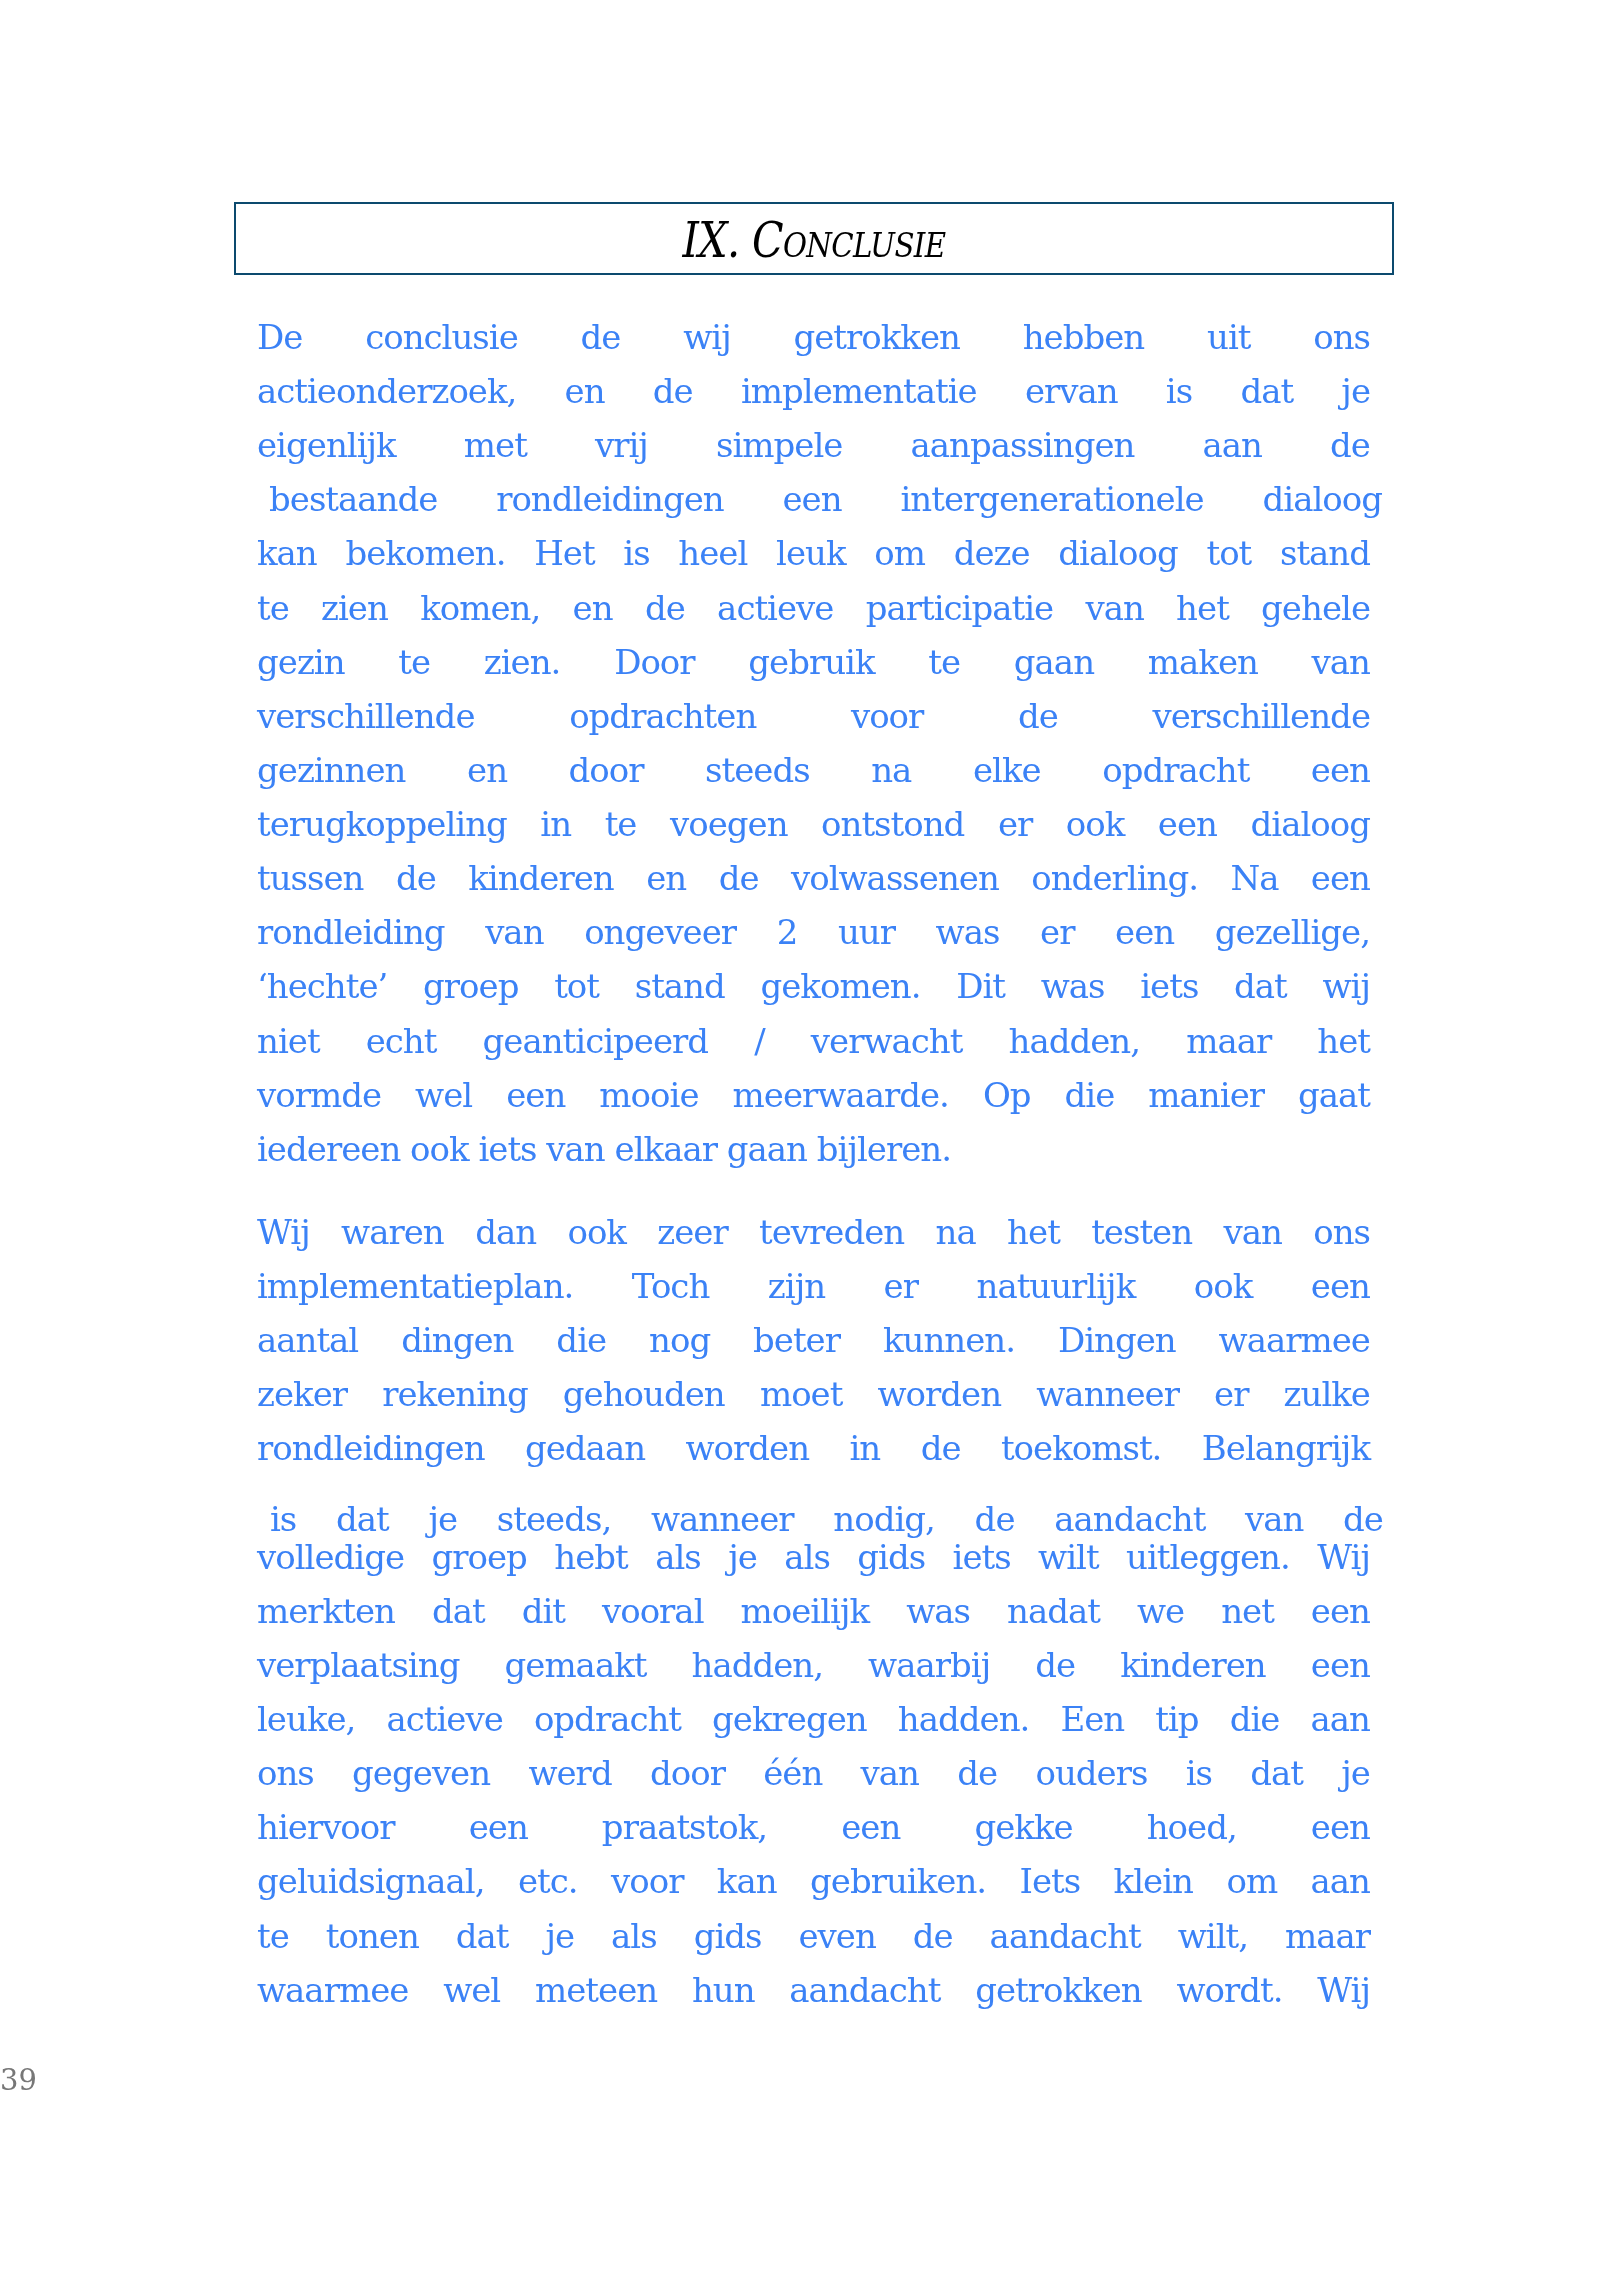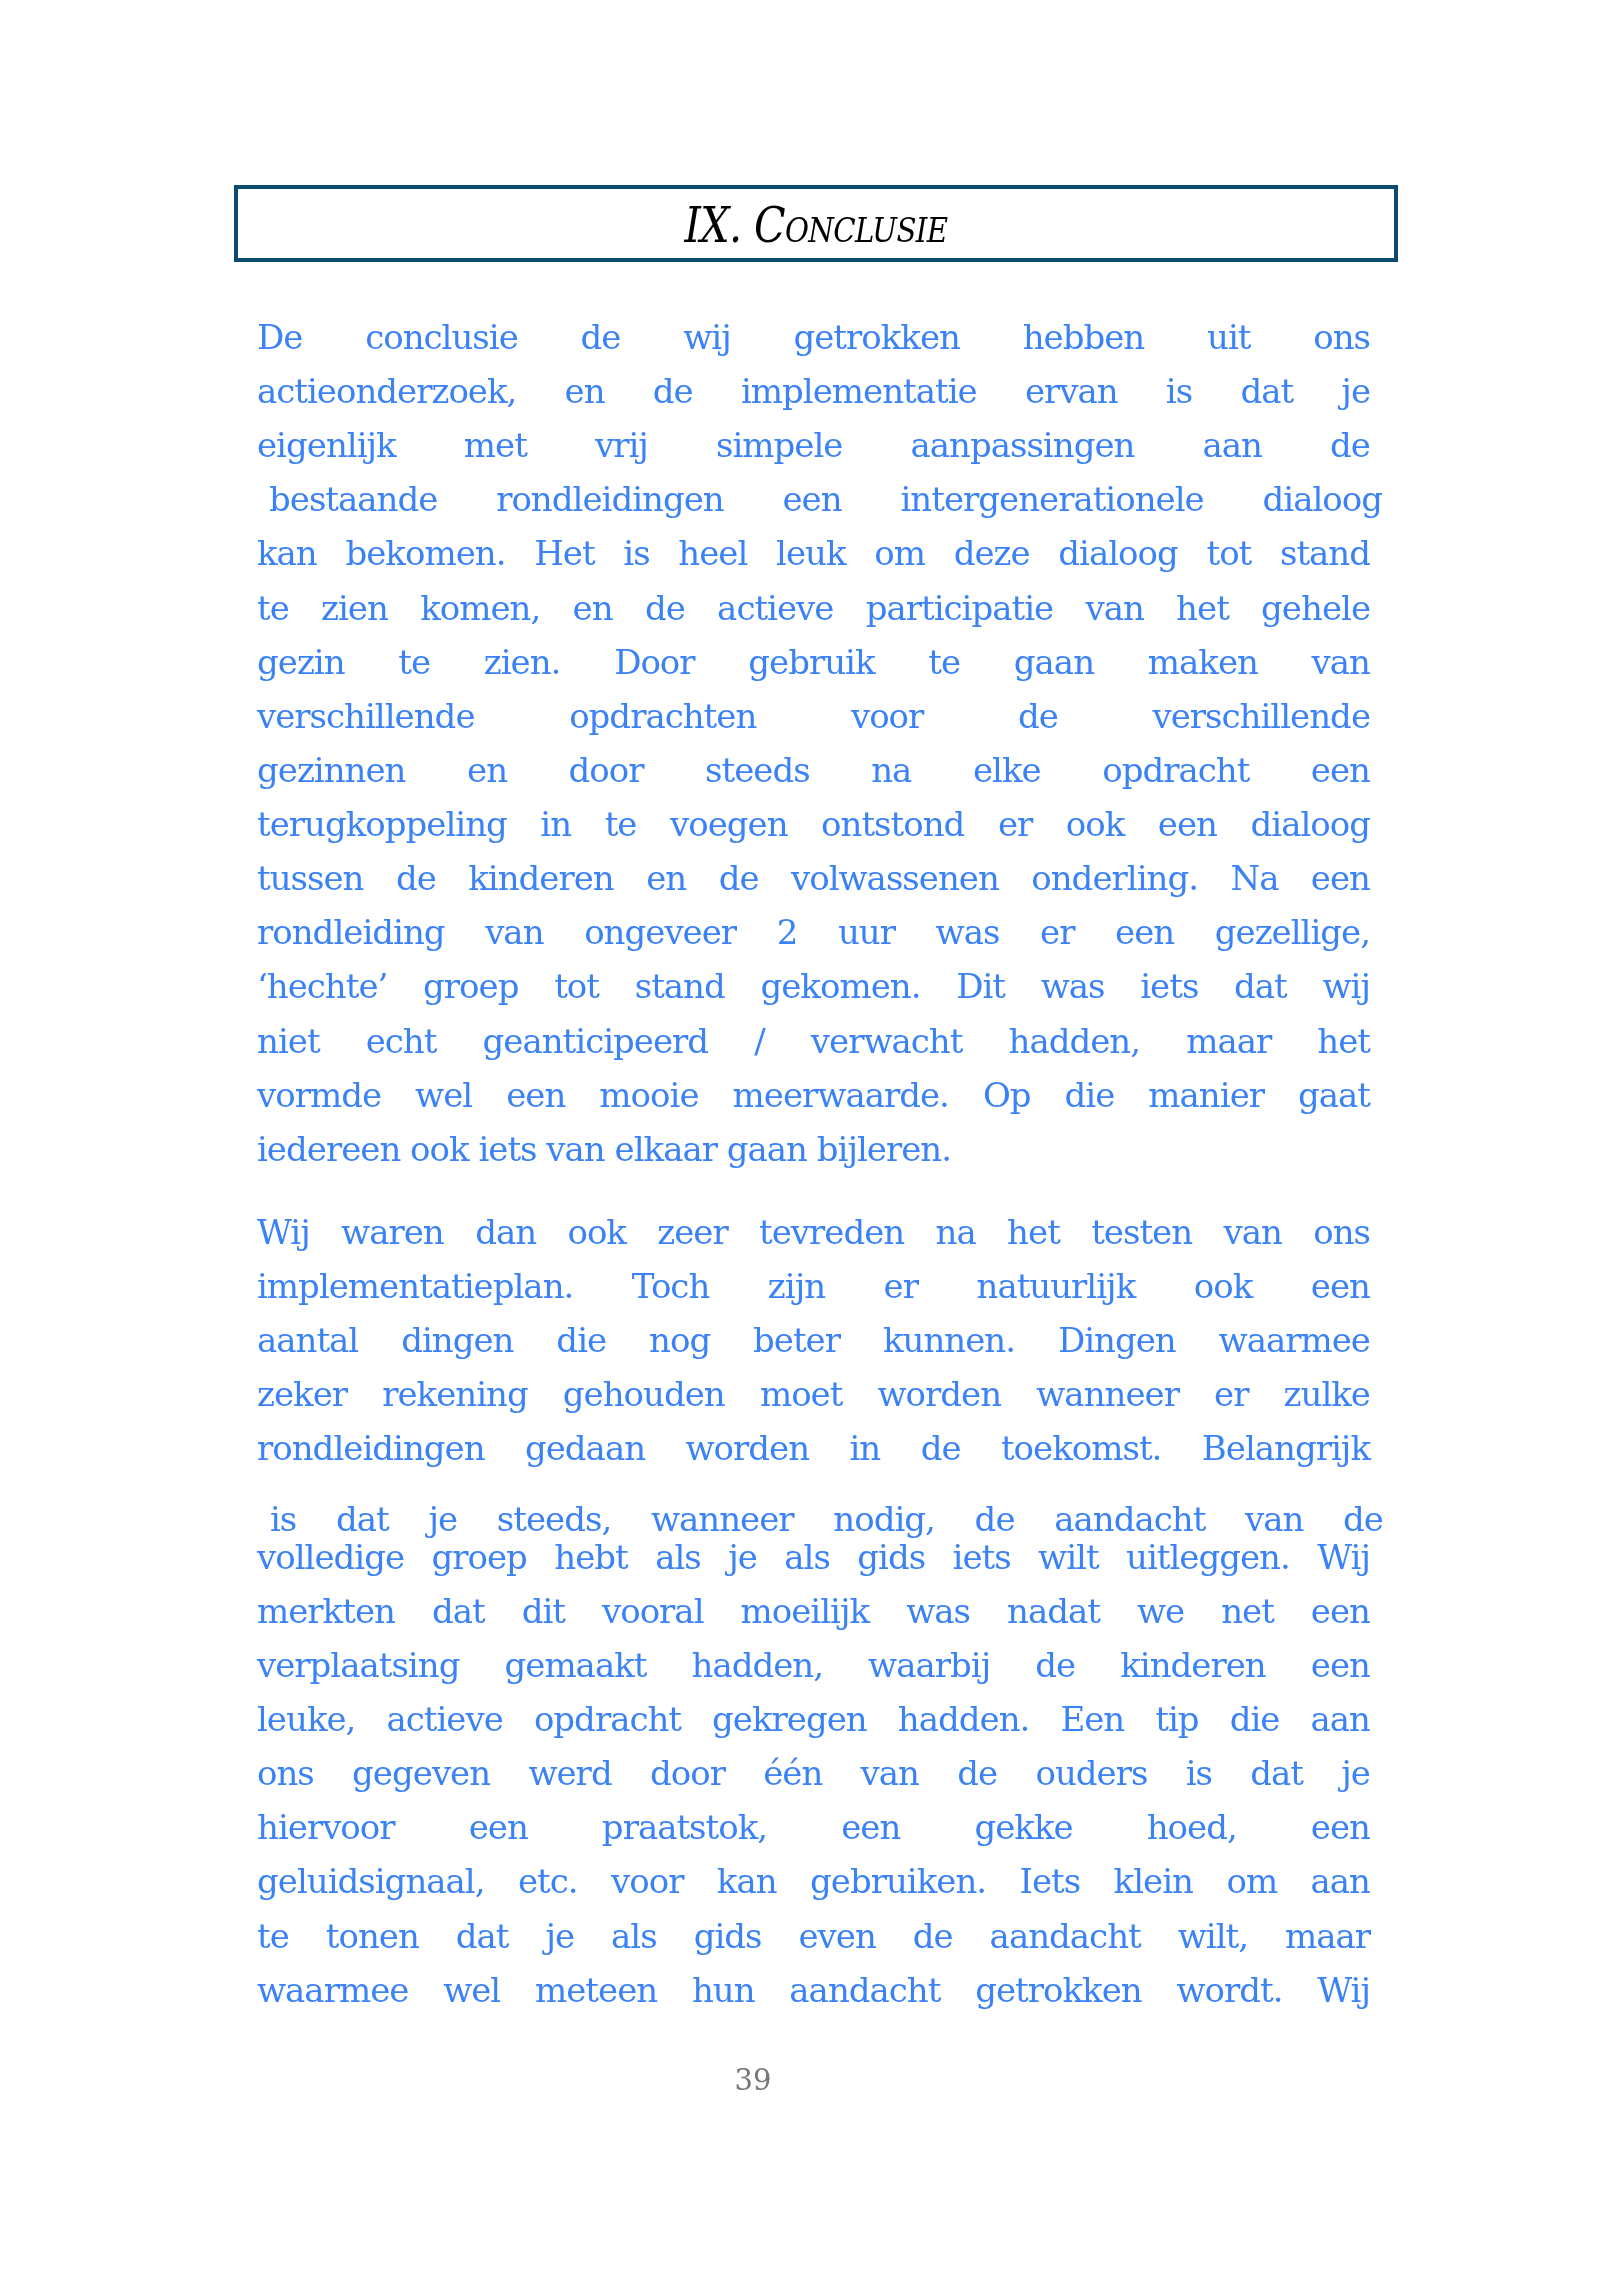--- a/index.html
+++ b/index.html
@@ -18,24 +18,24 @@
   .page {
     position: absolute;
     left: 0; top: 0;
     width: 1622px;
     height: 2295px;
     background: #ffffff;
   }
   .chapter-box {
     position: absolute;
     left: 234px;
-    top: 185px;
+    top: 202px;
     width: 1156px;
     height: 69px;
-    border: 4px solid #0c4a6e;
+    border: 2px solid #0c4a6e;
     box-sizing: content-box;
   }
   .chapter-title {
     position: absolute;
     left: 0;
     right: 0;
     top: 6.5px;
     text-align: center;
     font-family: "DejaVu Serif", "Liberation Serif", serif;
     font-style: italic;
@@ -81,21 +81,20 @@
   .line.last .inner {
     text-align: left;
     text-align-last: left;
     white-space: nowrap;
   }
   .page-number {
     position: absolute;
     left: 0;
     width: 1506px;
     top: 2061px;
-    text-align: center;
     font-family: "DejaVu Serif", "Liberation Serif", serif;
     font-size: 29px;
     line-height: 39px;
     color: #777777;
   }
 </style>
 </head>
 <body>
 
 <div class="page">

